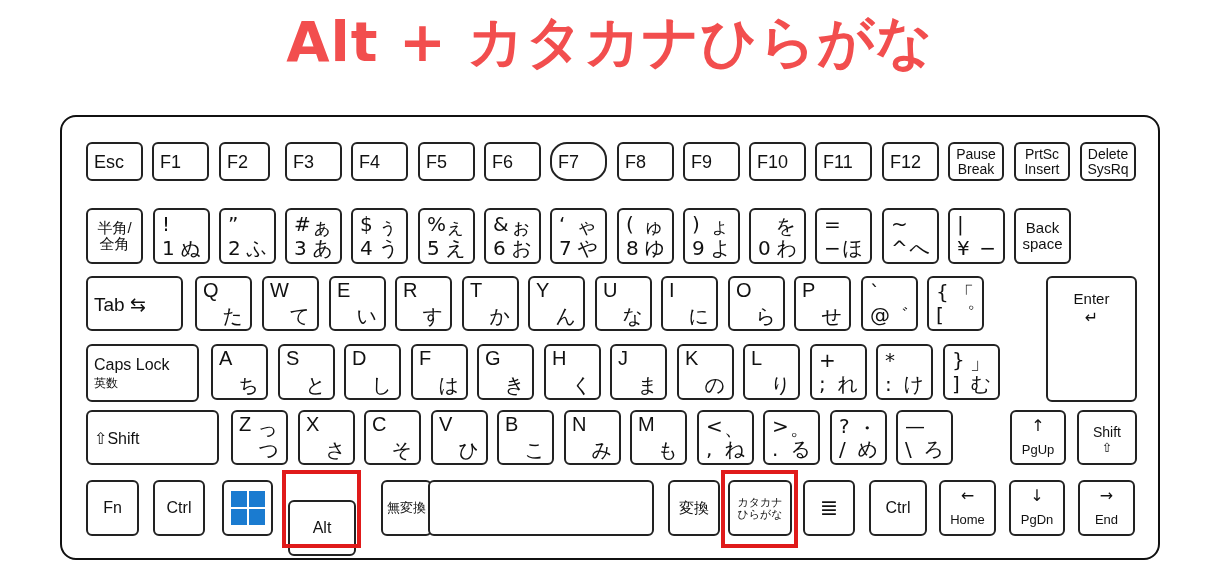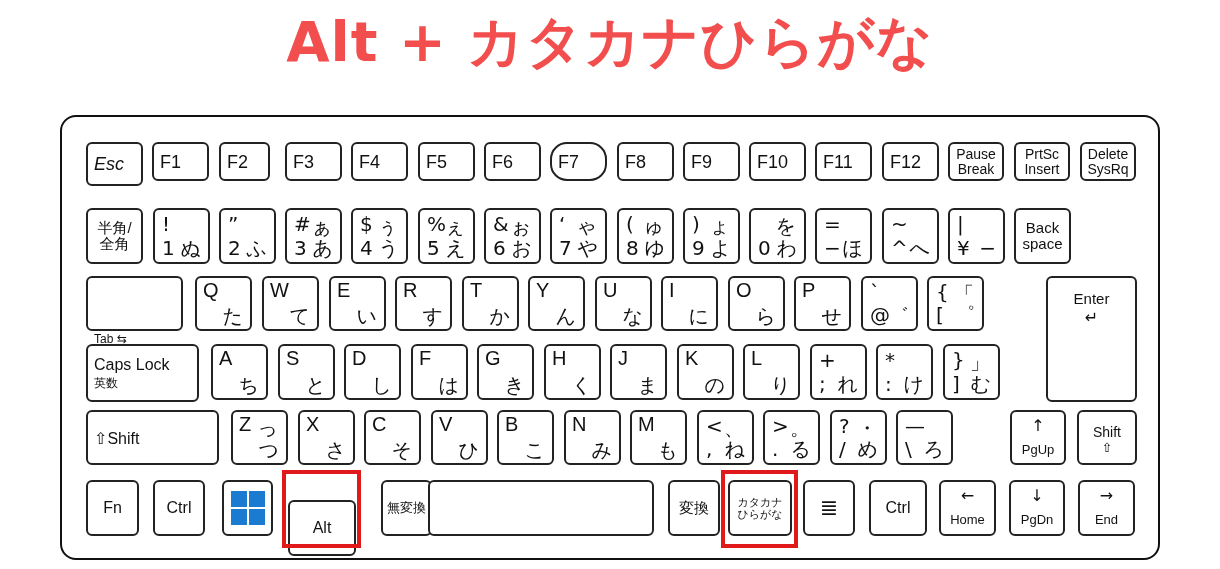--- a/index.html
+++ b/index.html
@@ -23,21 +23,21 @@
   .arrow { position:absolute; left:0; right:0; text-align:center; font-size:16px; }
 </style>
 </head>
 <body>
 
 <div class="title">Alt + カタカナひらがな</div>
 
 <div class="board"></div>
 
 <div id="keys">
-    <div class="key" style="left: 86px; top: 142px; width: 57px; height: 44px; font-style: italic;">
+    <div class="key" style="left: 86px; top: 142px; width: 57px; height: 39px;">
       <div class="fn-lbl">Esc</div>
     </div>
     <div class="key" style="left: 152px; top: 142px; width: 57px; height: 39px;">
       <div class="fn-lbl">F1</div>
     </div>
     <div class="key" style="left: 219px; top: 142px; width: 51px; height: 39px;">
       <div class="fn-lbl">F2</div>
     </div>
     <div class="key" style="left: 285px; top: 142px; width: 57px; height: 39px;">
       <div class="fn-lbl">F3</div>
@@ -165,21 +165,21 @@
       <span class="l bl">¥</span>
       <span class="l br">−</span>
     </div>
     <div class="key" style="left: 1014px; top: 208px; width: 57px; height: 56px;">
       <div class="two-line" style="font-size: 15px; line-height: 16px;">
         <div>Back</div>
         <div>space</div>
       </div>
     </div>
     <div class="key" style="left: 86px; top: 276px; width: 97px; height: 55px;">
-      <div class="fn-lbl" style="font-size: 12px; margin-top: 35px;">Tab ⇆</div>
+      <div class="fn-lbl" style="font-size: 19px;">Tab ⇆</div>
     </div>
     <div class="key" style="left: 195px; top: 276px; width: 57px; height: 55px;">
       <span class="l alpha-tl">Q</span>
       <span class="l alpha-br">た</span>
     </div>
     <div class="key" style="left: 262px; top: 276px; width: 57px; height: 55px;">
       <span class="l alpha-tl">W</span>
       <span class="l alpha-br">て</span>
     </div>
     <div class="key" style="left: 329px; top: 276px; width: 57px; height: 55px;">

